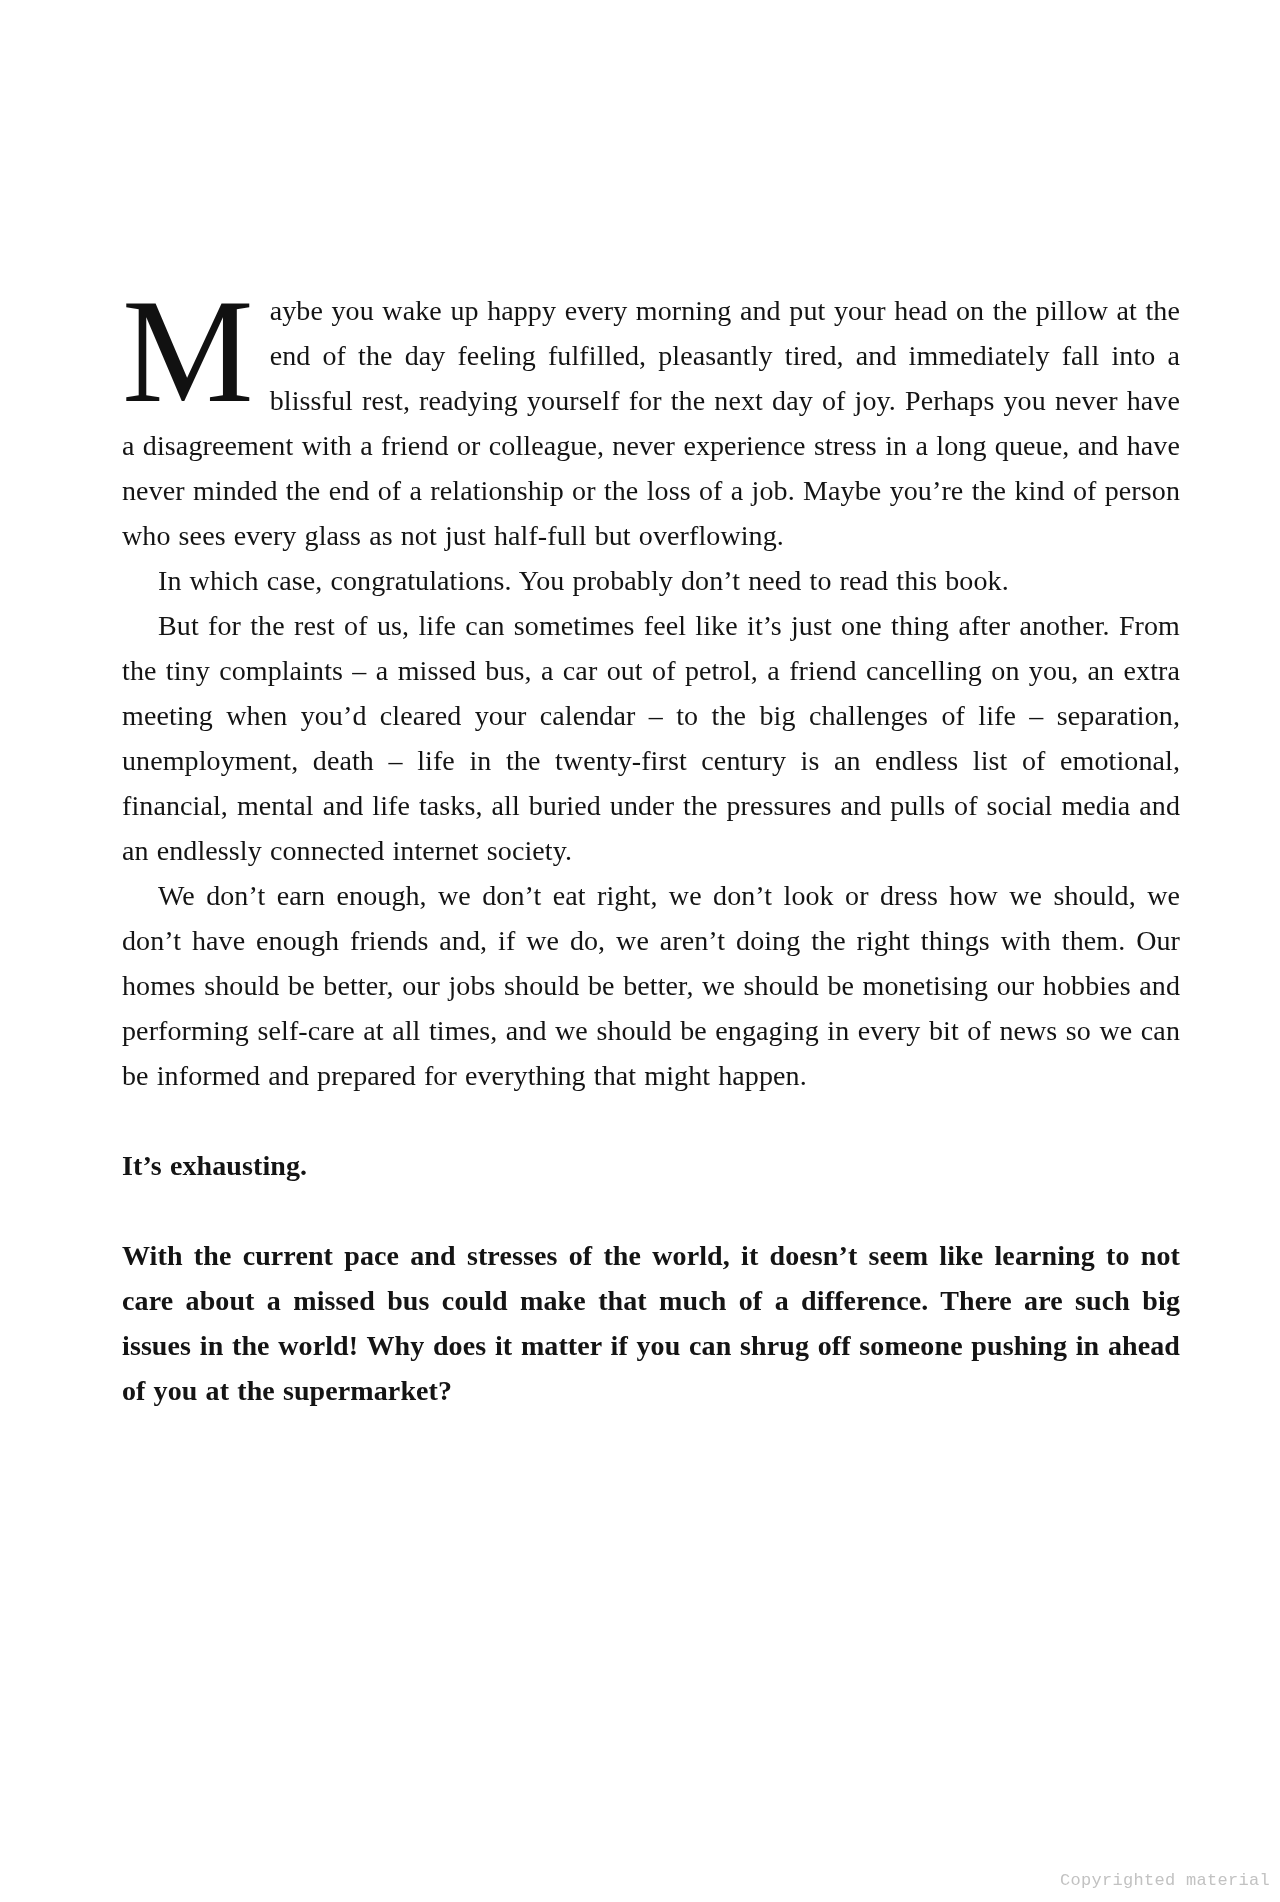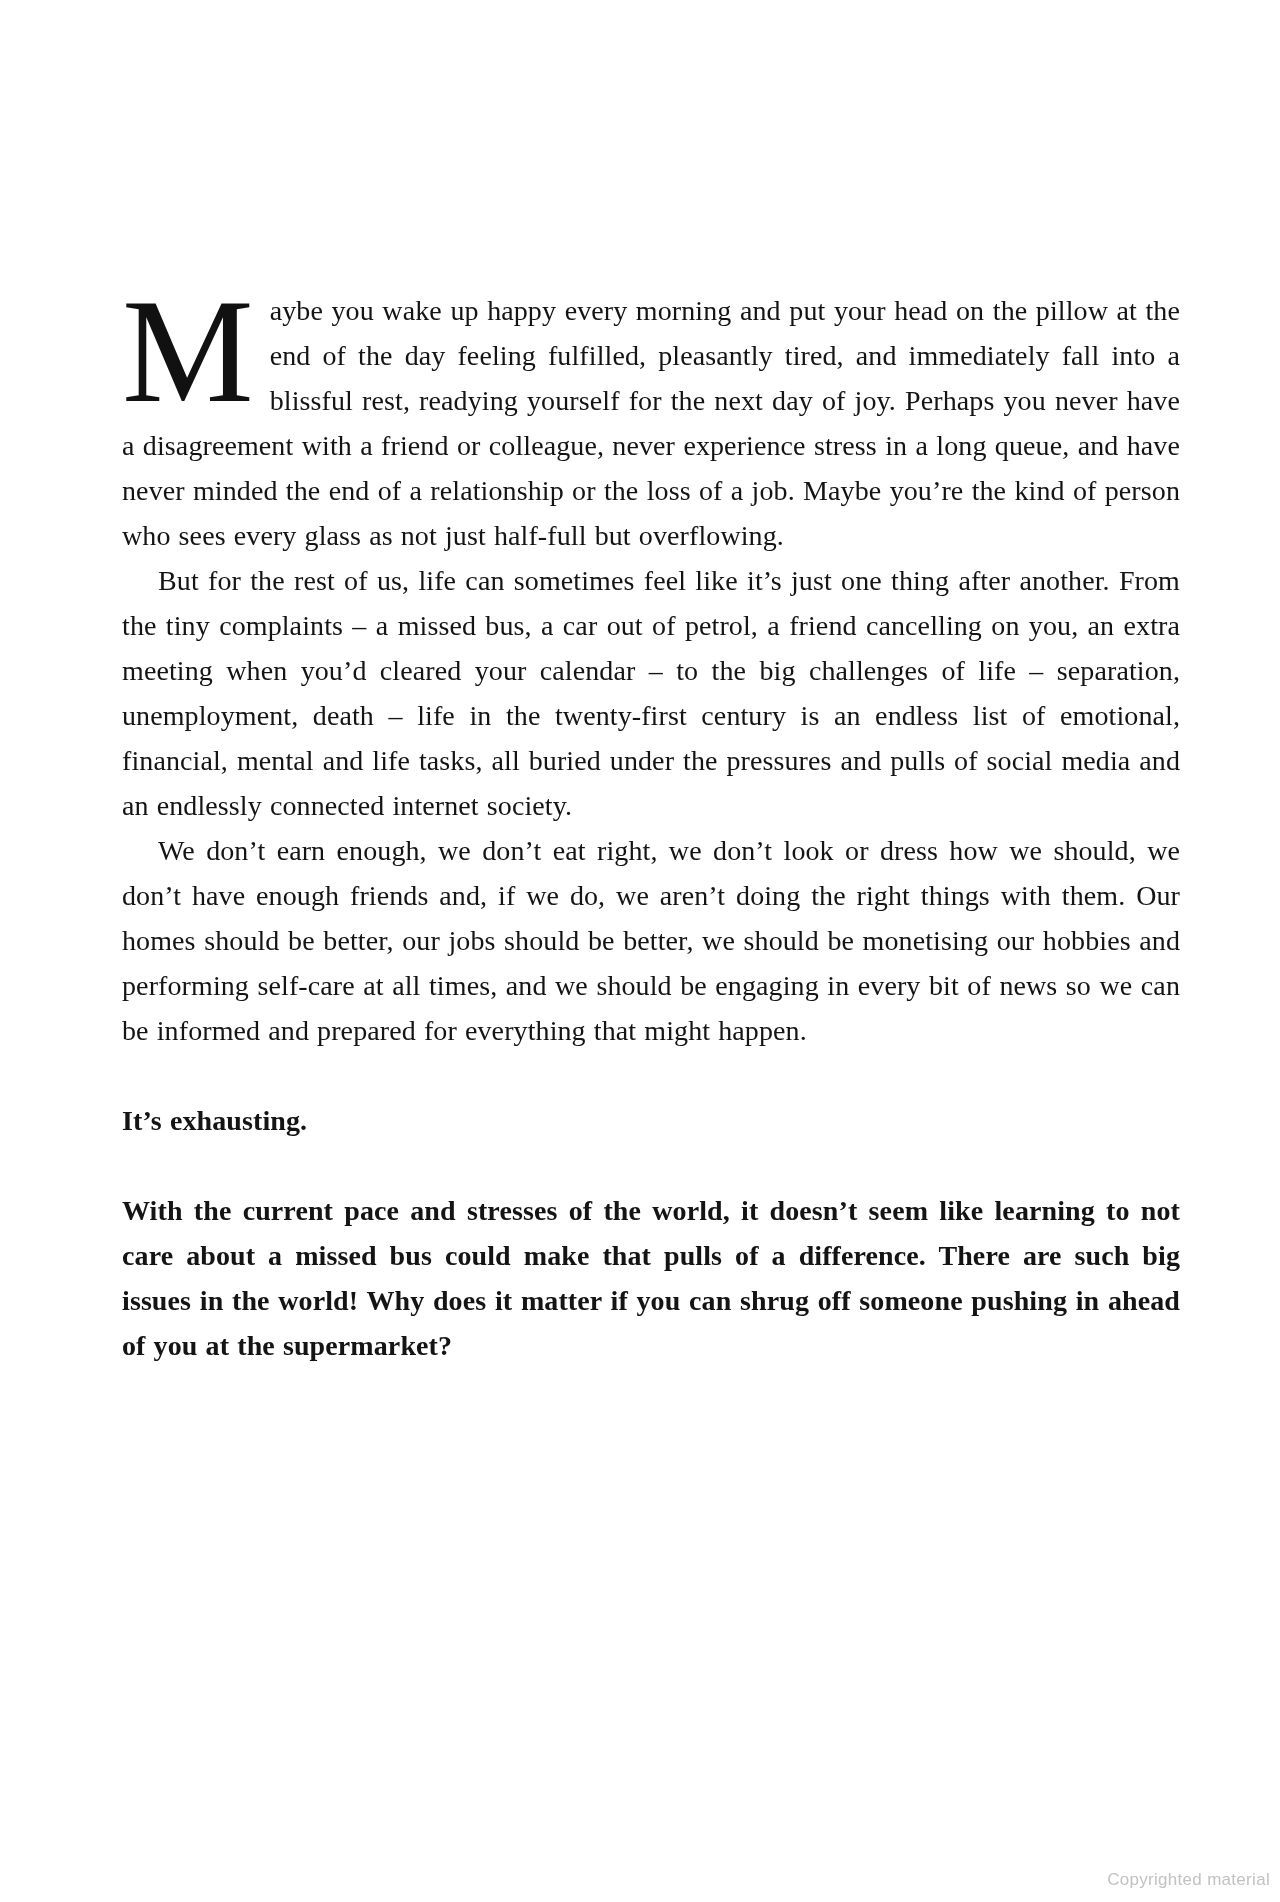--- a/index.html
+++ b/index.html
@@ -43,39 +43,40 @@
     font-size: 148px;
     line-height: 118px;
     padding-right: 16px;
     margin-top: 4px;
     color: #111111;
   }
   .copyright {
     position: absolute;
     right: 10px;
     bottom: 12px;
-    font-family: Liberation Sans, sans-serif;
+    font-family: Liberation Mono, monospace;
     font-size: 17px;
     color: #c2c2c2;
     letter-spacing: 0.3px;
   }
 </style>
 </head>
 <body>
 
 <div class="page">
   <div class="text-column">
 
     <p class="para first"><span class="dropcap">M</span><span>aybe you wake up happy every morning and put your head on the pillow at the end of the day feeling fulfilled, pleasantly tired, and immediately fall into a blissful rest, readying yourself for the next day of joy. Perhaps you never have a disagreement with a friend or colleague, never experience stress in a long queue, and have never minded the end of a relationship or the loss of a job. Maybe you’re the kind of person who sees every glass as not just half-full but overflowing.</span></p>
 
+    <p class="para indent">In which case, congratulations. You probably don’t need to read this book.</p>
 
     <p class="para indent">But for the rest of us, life can sometimes feel like it’s just one thing after another. From the tiny complaints – a missed bus, a car out of petrol, a friend cancelling on you, an extra meeting when you’d cleared your calendar – to the big challenges of life – separation, unemployment, death – life in the twenty-first century is an endless list of emotional, financial, mental and life tasks, all buried under the pressures and pulls of social media and an endlessly connected internet society.</p>
 
     <p class="para indent">We don’t earn enough, we don’t eat right, we don’t look or dress how we should, we don’t have enough friends and, if we do, we aren’t doing the right things with them. Our homes should be better, our jobs should be better, we should be monetising our hobbies and performing self-care at all times, and we should be engaging in every bit of news so we can be informed and prepared for everything that might happen.</p>
 
     <p class="para spaced">It’s exhausting.</p>
 
-    <p class="para spaced">With the current pace and stresses of the world, it doesn’t seem like learning to not care about a missed bus could make that pulls of a difference. There are such big issues in the world! Why does it matter if you can shrug off someone pushing in ahead of you at the supermarket?</p>
+    <p class="para spaced">With the current pace and stresses of the world, it doesn’t seem like learning to not care about a missed bus could make that much of a difference. There are such big issues in the world! Why does it matter if you can shrug off someone pushing in ahead of you at the supermarket?</p>
 
   </div>
 
   <div class="copyright">Copyrighted material</div>
 </div>
 
 </body></html>

